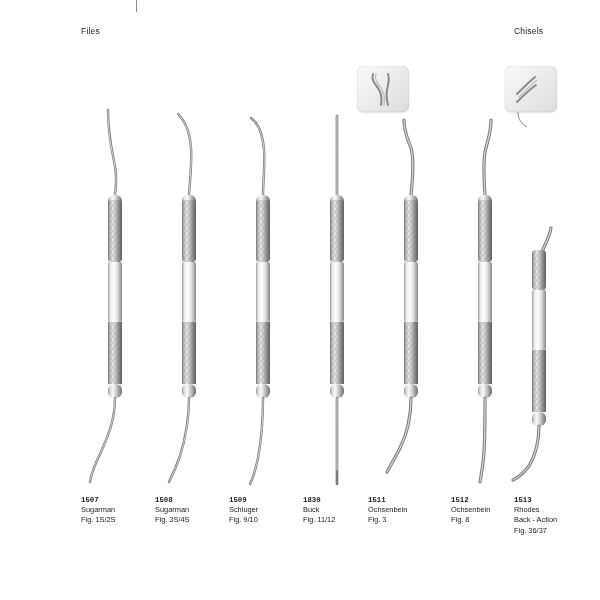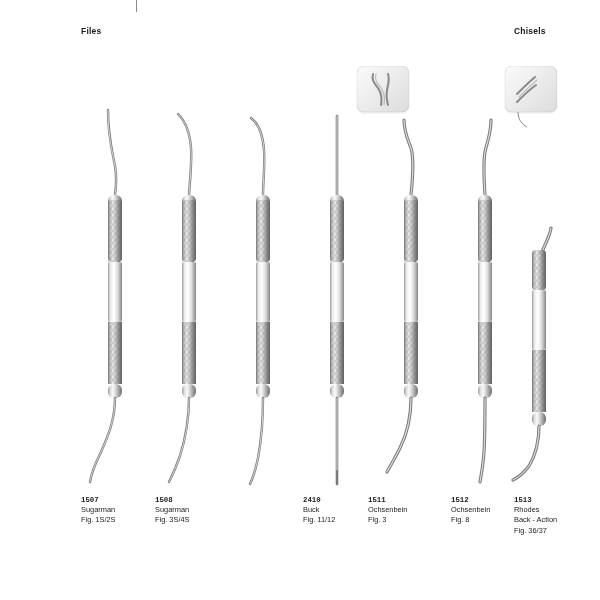--- a/index.html
+++ b/index.html
@@ -23,21 +23,21 @@
     position: absolute;
     left: 136px;
     top: 0;
     width: 1px;
     height: 12px;
     background: #8a8a8a;
   }
   .section-label {
     position: absolute;
     font-size: 8.5px;
-    font-weight: bold;
+    font-weight: normal;
     color: #1a1a1a;
     letter-spacing: 0.2px;
   }
   .label-files { left: 81px; top: 26px; }
   .label-chisels { left: 514px; top: 26px; text-align: center; }
 
   .instruments {
     position: absolute;
     left: 0;
     top: 0;
@@ -196,20 +196,25 @@
           <rect x="27" y="162" width="14" height="60" rx="2" fill="url(#midG)"></rect>
           <rect x="27" y="222" width="14" height="62" fill="url(#knurlG)"></rect>
           <rect x="27" y="222" width="14" height="62" fill="url(#knurlPat)"></rect>
           <rect x="27" y="222" width="14" height="62" fill="url(#knurlPat2)"></rect>
           <rect x="27" y="284" width="14" height="14" rx="6" fill="url(#shaftG)"></rect>
           <path d="M34 298 C34 324 32 342 29 358 C26 372 23 380 21 384" stroke="#7a7a7a" stroke-width="2.4" fill="none" stroke-linecap="round"></path>
           <path d="M34 298 C34 324 32 342 29 358 C26 372 23 380 21 384" stroke="#d6d6d6" stroke-width="1" fill="none" stroke-linecap="round"></path>
         </g>
       </svg>
     </div>
+    <div class="caption" style="left:229px">
+      <span class="code">1509</span>
+      <span class="nm">Schluger</span>
+      <span class="fig">Fig. 9/10</span>
+    </div>
 
     <div class="instrument" style="left:303px">
       <svg width="74" height="390" viewBox="0 0 74 390">
         <g>
           <path d="M34 16 C34 40 34 62 34 95" stroke="#7a7a7a" stroke-width="2.6" fill="none" stroke-linecap="round"></path>
           <path d="M34 16 C34 40 34 62 34 95" stroke="#dcdcdc" stroke-width="1" fill="none" stroke-linecap="round"></path>
           <rect x="27" y="95" width="14" height="68" rx="6" fill="url(#shaftG)"></rect>
           <rect x="27" y="100" width="14" height="62" rx="4" fill="url(#knurlG)"></rect>
           <rect x="27" y="100" width="14" height="62" fill="url(#knurlPat)"></rect>
           <rect x="27" y="100" width="14" height="62" fill="url(#knurlPat2)"></rect>
@@ -217,21 +222,21 @@
           <rect x="27" y="222" width="14" height="62" fill="url(#knurlG)"></rect>
           <rect x="27" y="222" width="14" height="62" fill="url(#knurlPat)"></rect>
           <rect x="27" y="222" width="14" height="62" fill="url(#knurlPat2)"></rect>
           <rect x="27" y="284" width="14" height="14" rx="6" fill="url(#shaftG)"></rect>
           <path d="M34 298 C34 324 34 348 34 370 C34 378 34 382 34 384" stroke="#7a7a7a" stroke-width="2.6" fill="none" stroke-linecap="round"></path>
           <path d="M34 298 C34 324 34 348 34 370" stroke="#dcdcdc" stroke-width="1" fill="none" stroke-linecap="round"></path>
         </g>
       </svg>
     </div>
     <div class="caption" style="left:303px">
-      <span class="code">2410</span>
+      <span class="code">1830</span>
       <span class="nm">Buck</span>
       <span class="fig">Fig. 11/12</span>
     </div>
 
     <div class="instrument" style="left:377px">
       <svg width="74" height="390" viewBox="0 0 74 390">
         <g>
           <path d="M27 20 C27 32 31 40 34 48 C37 58 36 76 34 95" stroke="#7a7a7a" stroke-width="3.2" fill="none" stroke-linecap="round"></path>
           <path d="M27 20 C27 32 31 40 34 48 C37 58 36 76 34 95" stroke="#dadada" stroke-width="1.2" fill="none" stroke-linecap="round"></path>
           <rect x="27" y="95" width="14" height="68" rx="6" fill="url(#shaftG)"></rect>

